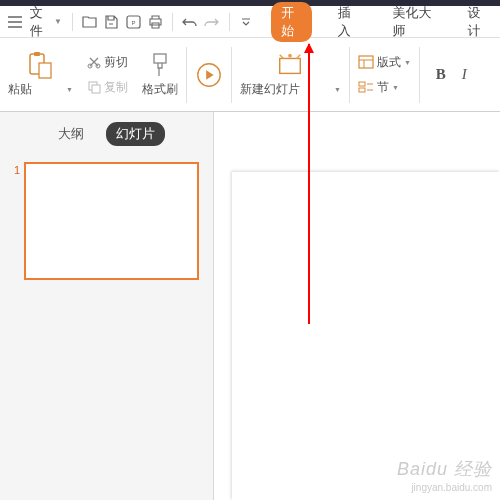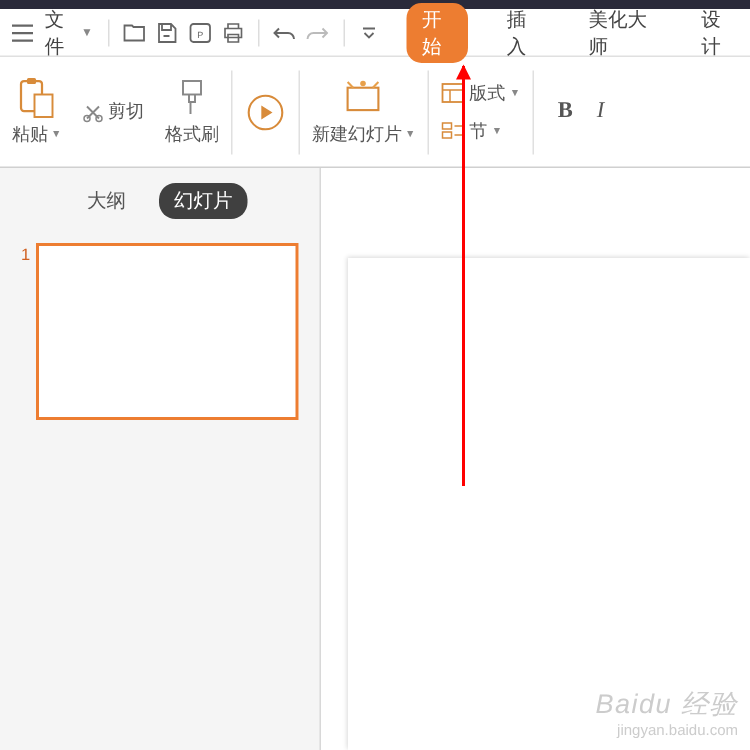--- a/index.html
+++ b/index.html
@@ -14,21 +14,21 @@
     .menu-sep { width: 1px; height: 18px; background: #ddd; margin: 0 6px; }
     .menu-tabs { display: flex; gap: 18px; margin-left: 14px; }
     .menu-tab { cursor: pointer; padding: 2px 8px; }
     .menu-tab.active { background: #ed7d31; color: #fff; border-radius: 10px; padding: 2px 10px; }
     
     .ribbon { height: 74px; background: #fff; border-bottom: 1px solid #d0d0d0; display: flex; align-items: center; padding: 4px 0; font-size: 12px; color: #555; }
     .rib-group { display: flex; flex-direction: column; align-items: center; padding: 0 8px; height: 100%; justify-content: center; }
     .rib-group-h { display: flex; flex-direction: row; align-items: center; padding: 0 6px; height: 100%; gap: 4px; }
     .rib-sep { width: 1px; height: 56px; background: #e0e0e0; }
     .rib-big-icon { width: 28px; height: 28px; display: flex; align-items: center; justify-content: center; }
-    .rib-label { font-size: 12px; margin-top: 2px; display: flex; align-items: center; }
+    .rib-label { font-size: 12px; margin-top: 2px; display: flex; align-items: center; gap: 32px; }
     .rib-label .dd { font-size: 7px; margin-left: 2px; color: #888; }
     .rib-small { display: flex; align-items: center; font-size: 12px; gap: 3px; cursor: pointer; padding: 2px 0; }
     .rib-col { display: flex; flex-direction: column; gap: 4px; justify-content: center; height: 100%; }
     .rib-b { font-weight: bold; font-family: "Times New Roman"; font-size: 15px; padding: 0 6px; cursor: pointer; }
     .rib-i { font-style: italic; font-family: "Times New Roman"; font-size: 15px; padding: 0 6px; cursor: pointer; }
     
     .workspace { display: flex; height: calc(500px - 112px); }
     .sidebar { width: 214px; background: #f5f5f5; border-right: 1px solid #d8d8d8; display: flex; flex-direction: column; }
     .side-tabs { display: flex; justify-content: center; gap: 12px; padding: 10px 0 8px; font-size: 13px; }
     .side-tab { cursor: pointer; color: #555; padding: 3px 10px; }
@@ -128,20 +128,27 @@
   </div>
 
   <div class="rib-col" style="padding:0 6px;text-align:right;">
     <span class="rib-small">
       <svg width="14" height="14" viewBox="0 0 14 14">
           <path d="M3 3l8 8M11 3l-8 8" stroke="#888" stroke-width="1.3"></path>
           <circle cx="3" cy="11" r="2" fill="none" stroke="#888"></circle>
           <circle cx="11" cy="11" r="2" fill="none" stroke="#888"></circle>
         </svg>
       <span>剪切</span>
+    </span>
+    <span class="rib-small" style="color:#bbb;">
+      <svg width="14" height="14" viewBox="0 0 14 14">
+          <rect x="2" y="2" width="8" height="8" fill="none" stroke="#bbb"></rect>
+          <rect x="5" y="5" width="8" height="8" fill="#fff" stroke="#bbb"></rect>
+        </svg>
+      <span>复制</span>
     </span>
   </div>
 
   <div class="rib-group">
     <span class="rib-big-icon">
       <svg width="24" height="26" viewBox="0 0 24 26">
           <rect x="6" y="2" width="12" height="9" fill="none" stroke="#888" stroke-width="1.3"></rect>
           <path d="M10 11v5h4v-5M11 16v8" stroke="#888" stroke-width="1.3" fill="none"></path>
         </svg>
     </span>

